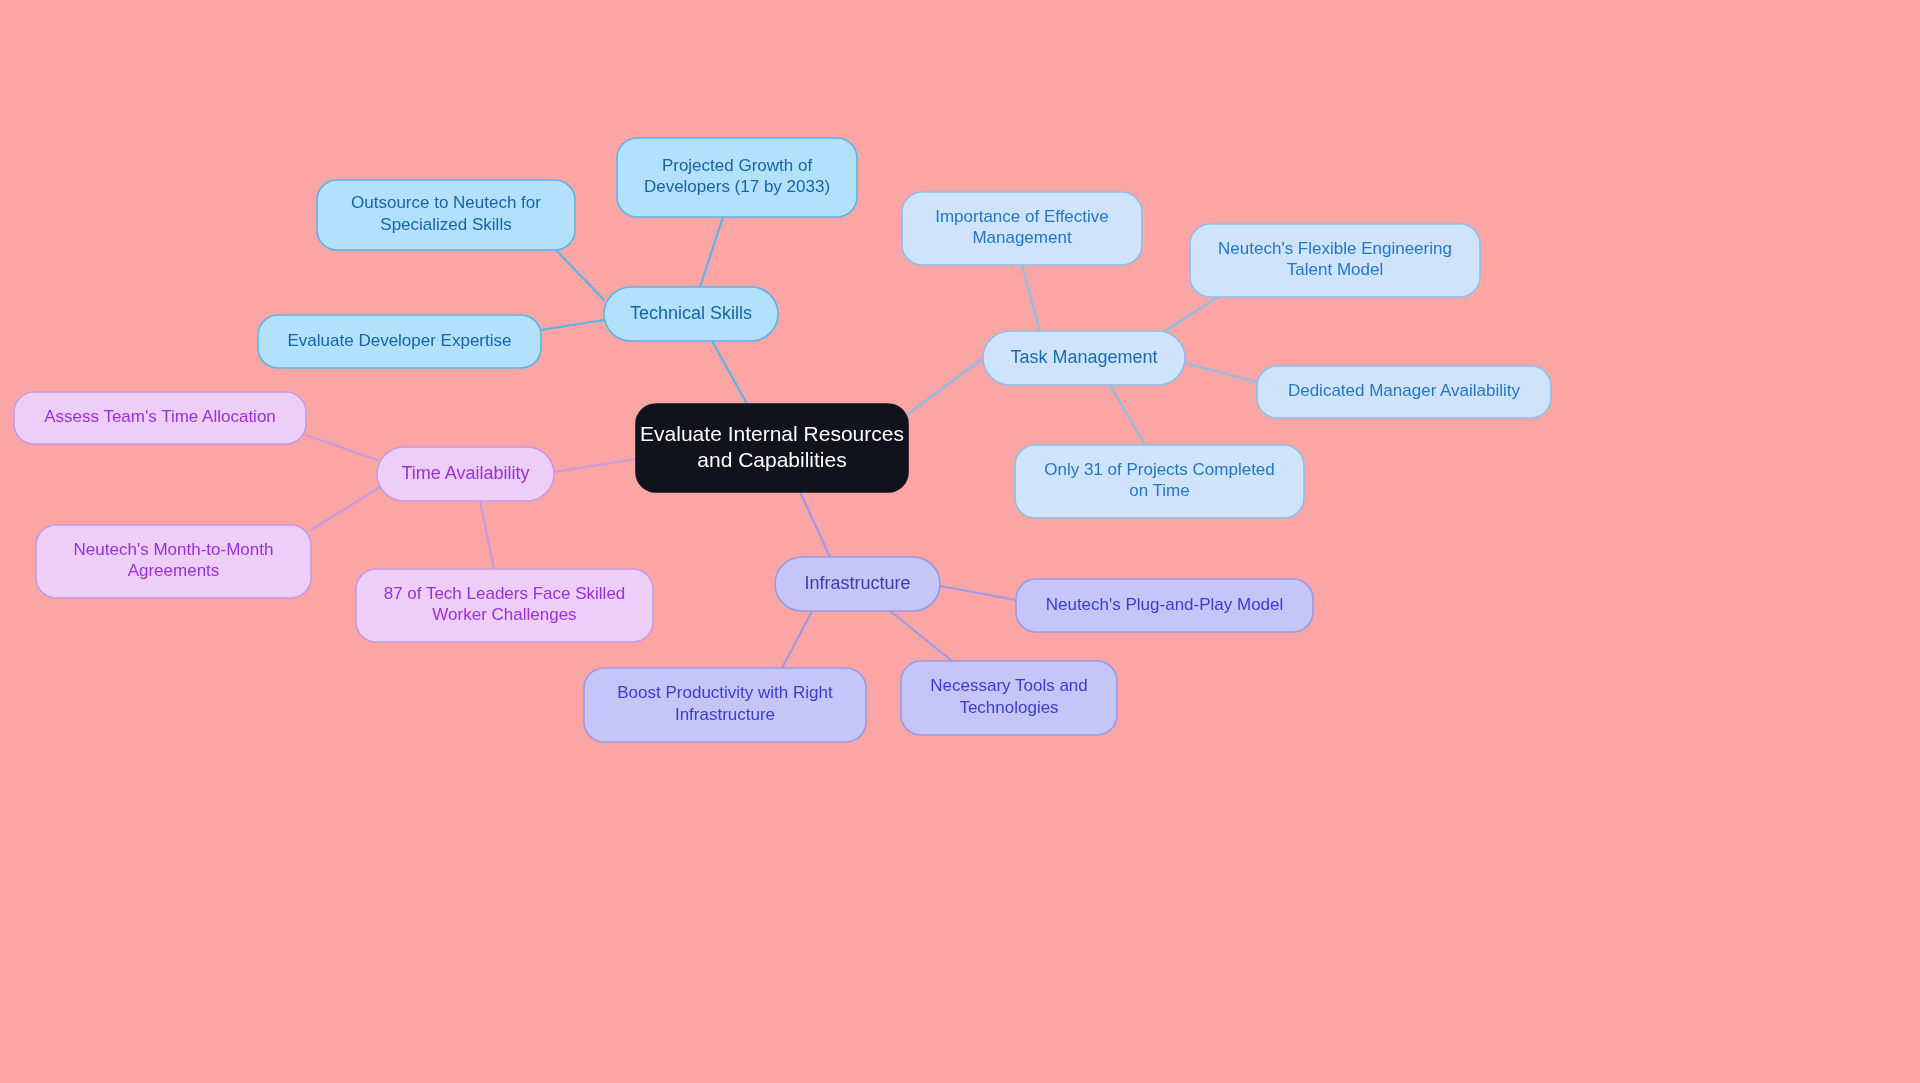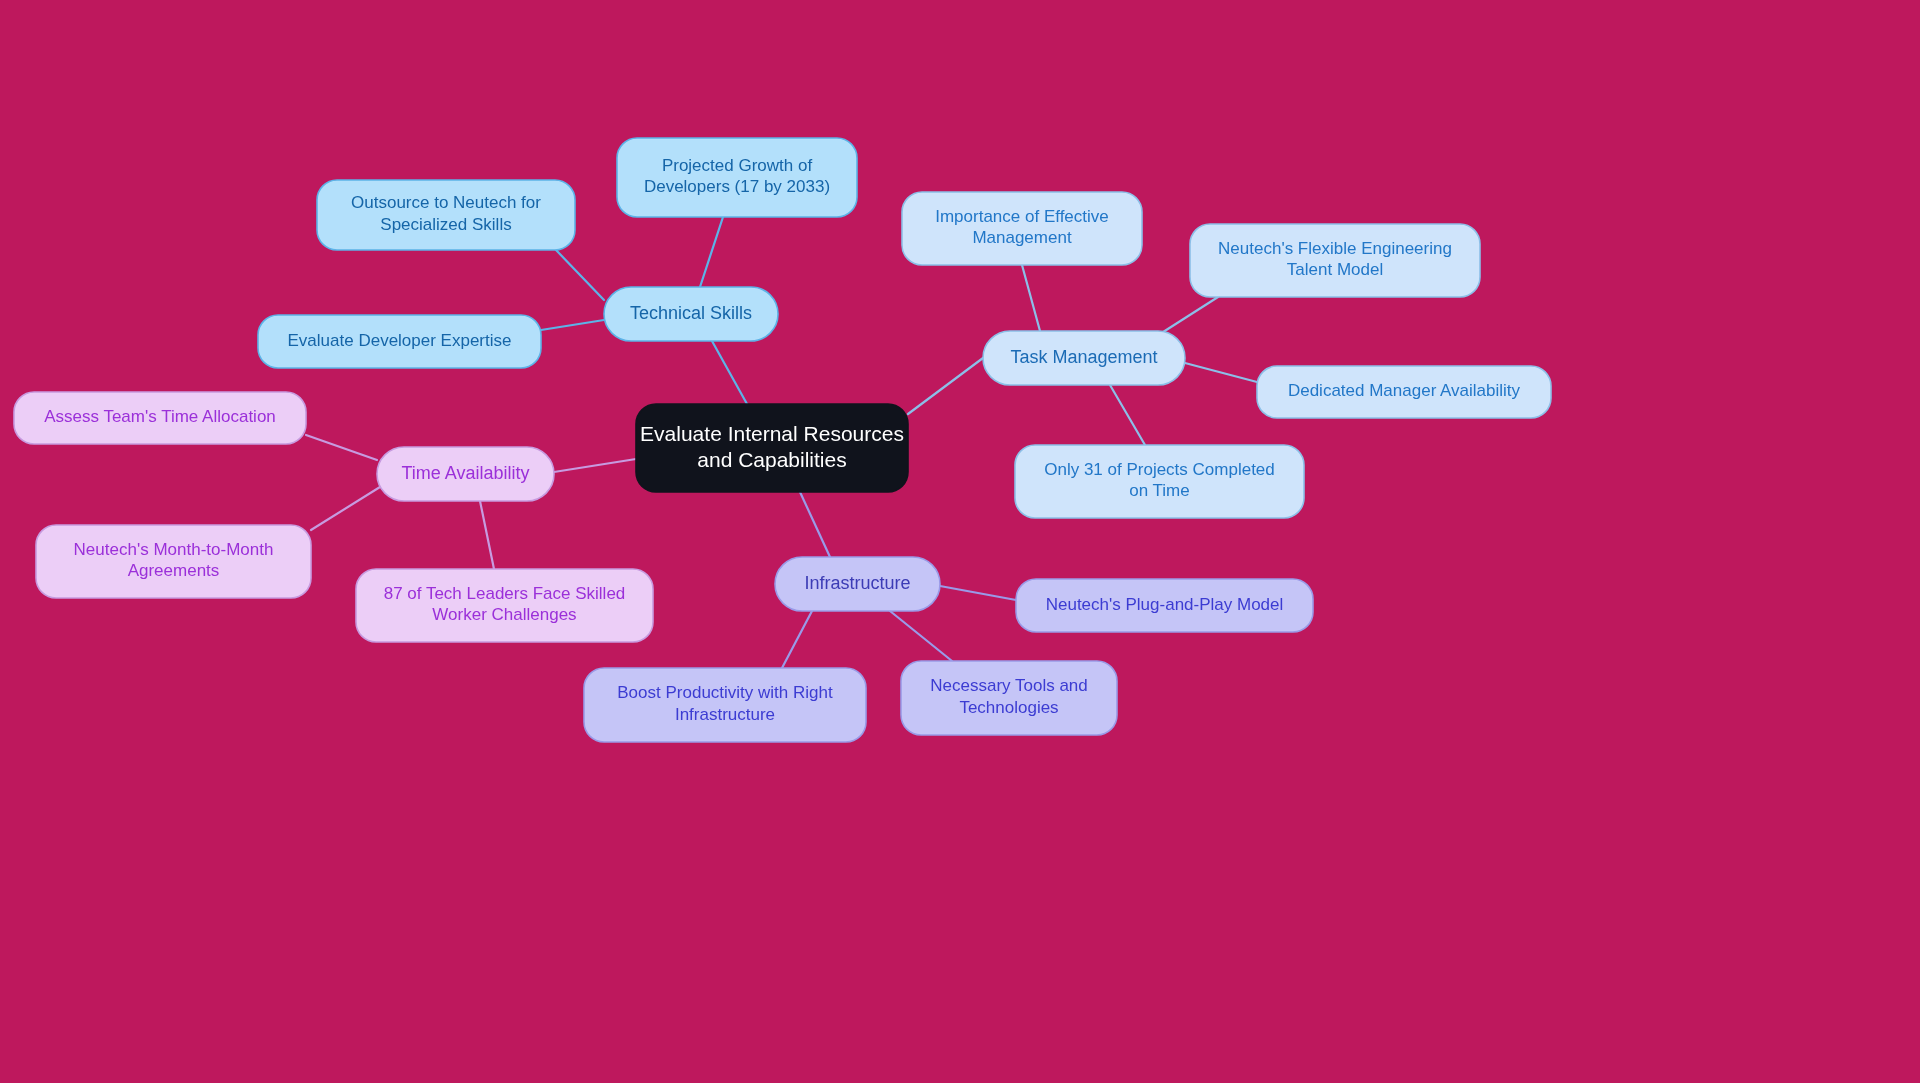--- a/index.html
+++ b/index.html
@@ -10,21 +10,21 @@
   body {
     width: 1920px;
     height: 1083px;
     overflow: hidden;
     font-family: "Liberation Sans", sans-serif;
   }
   #mindmap-root {
     position: relative;
     width: 1920px;
     height: 1083px;
-    background: #be185d;
+    background: #fca5a5;
   }
   svg#mindmap-canvas {
     position: absolute;
     top: 0;
     left: 0;
     width: 1920px;
     height: 1083px;
     display: block;
   }
   .node-label {

